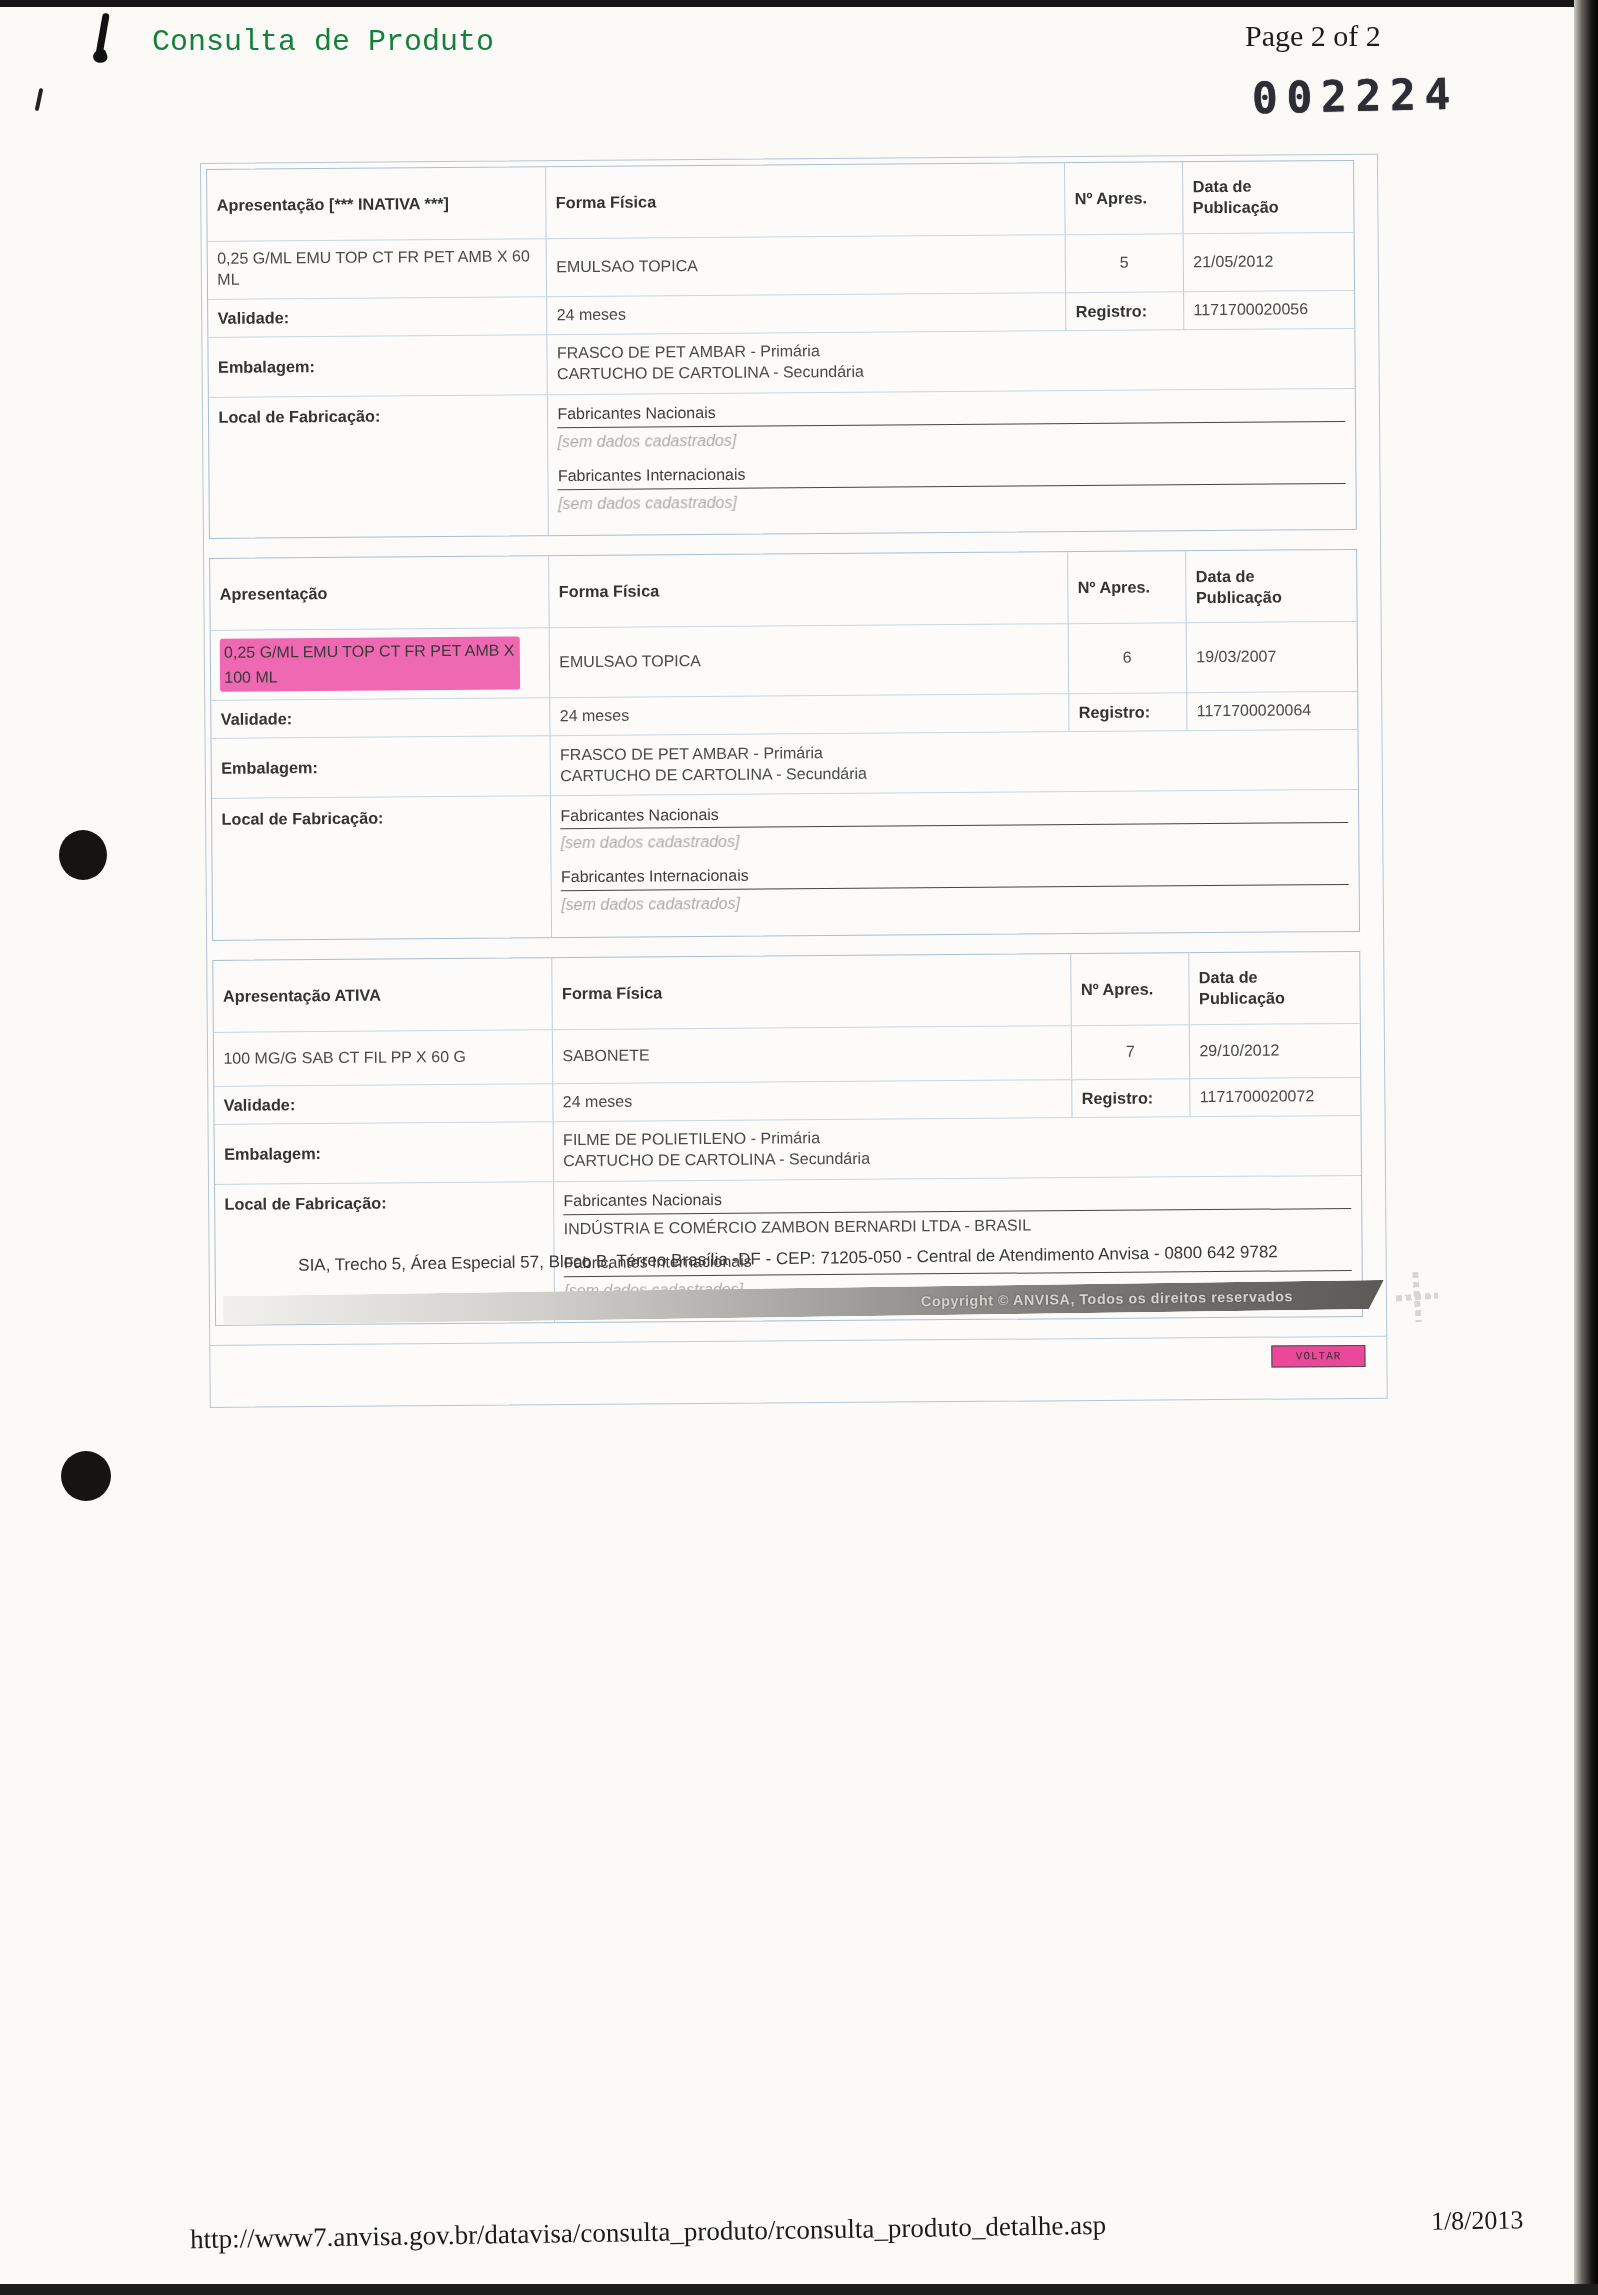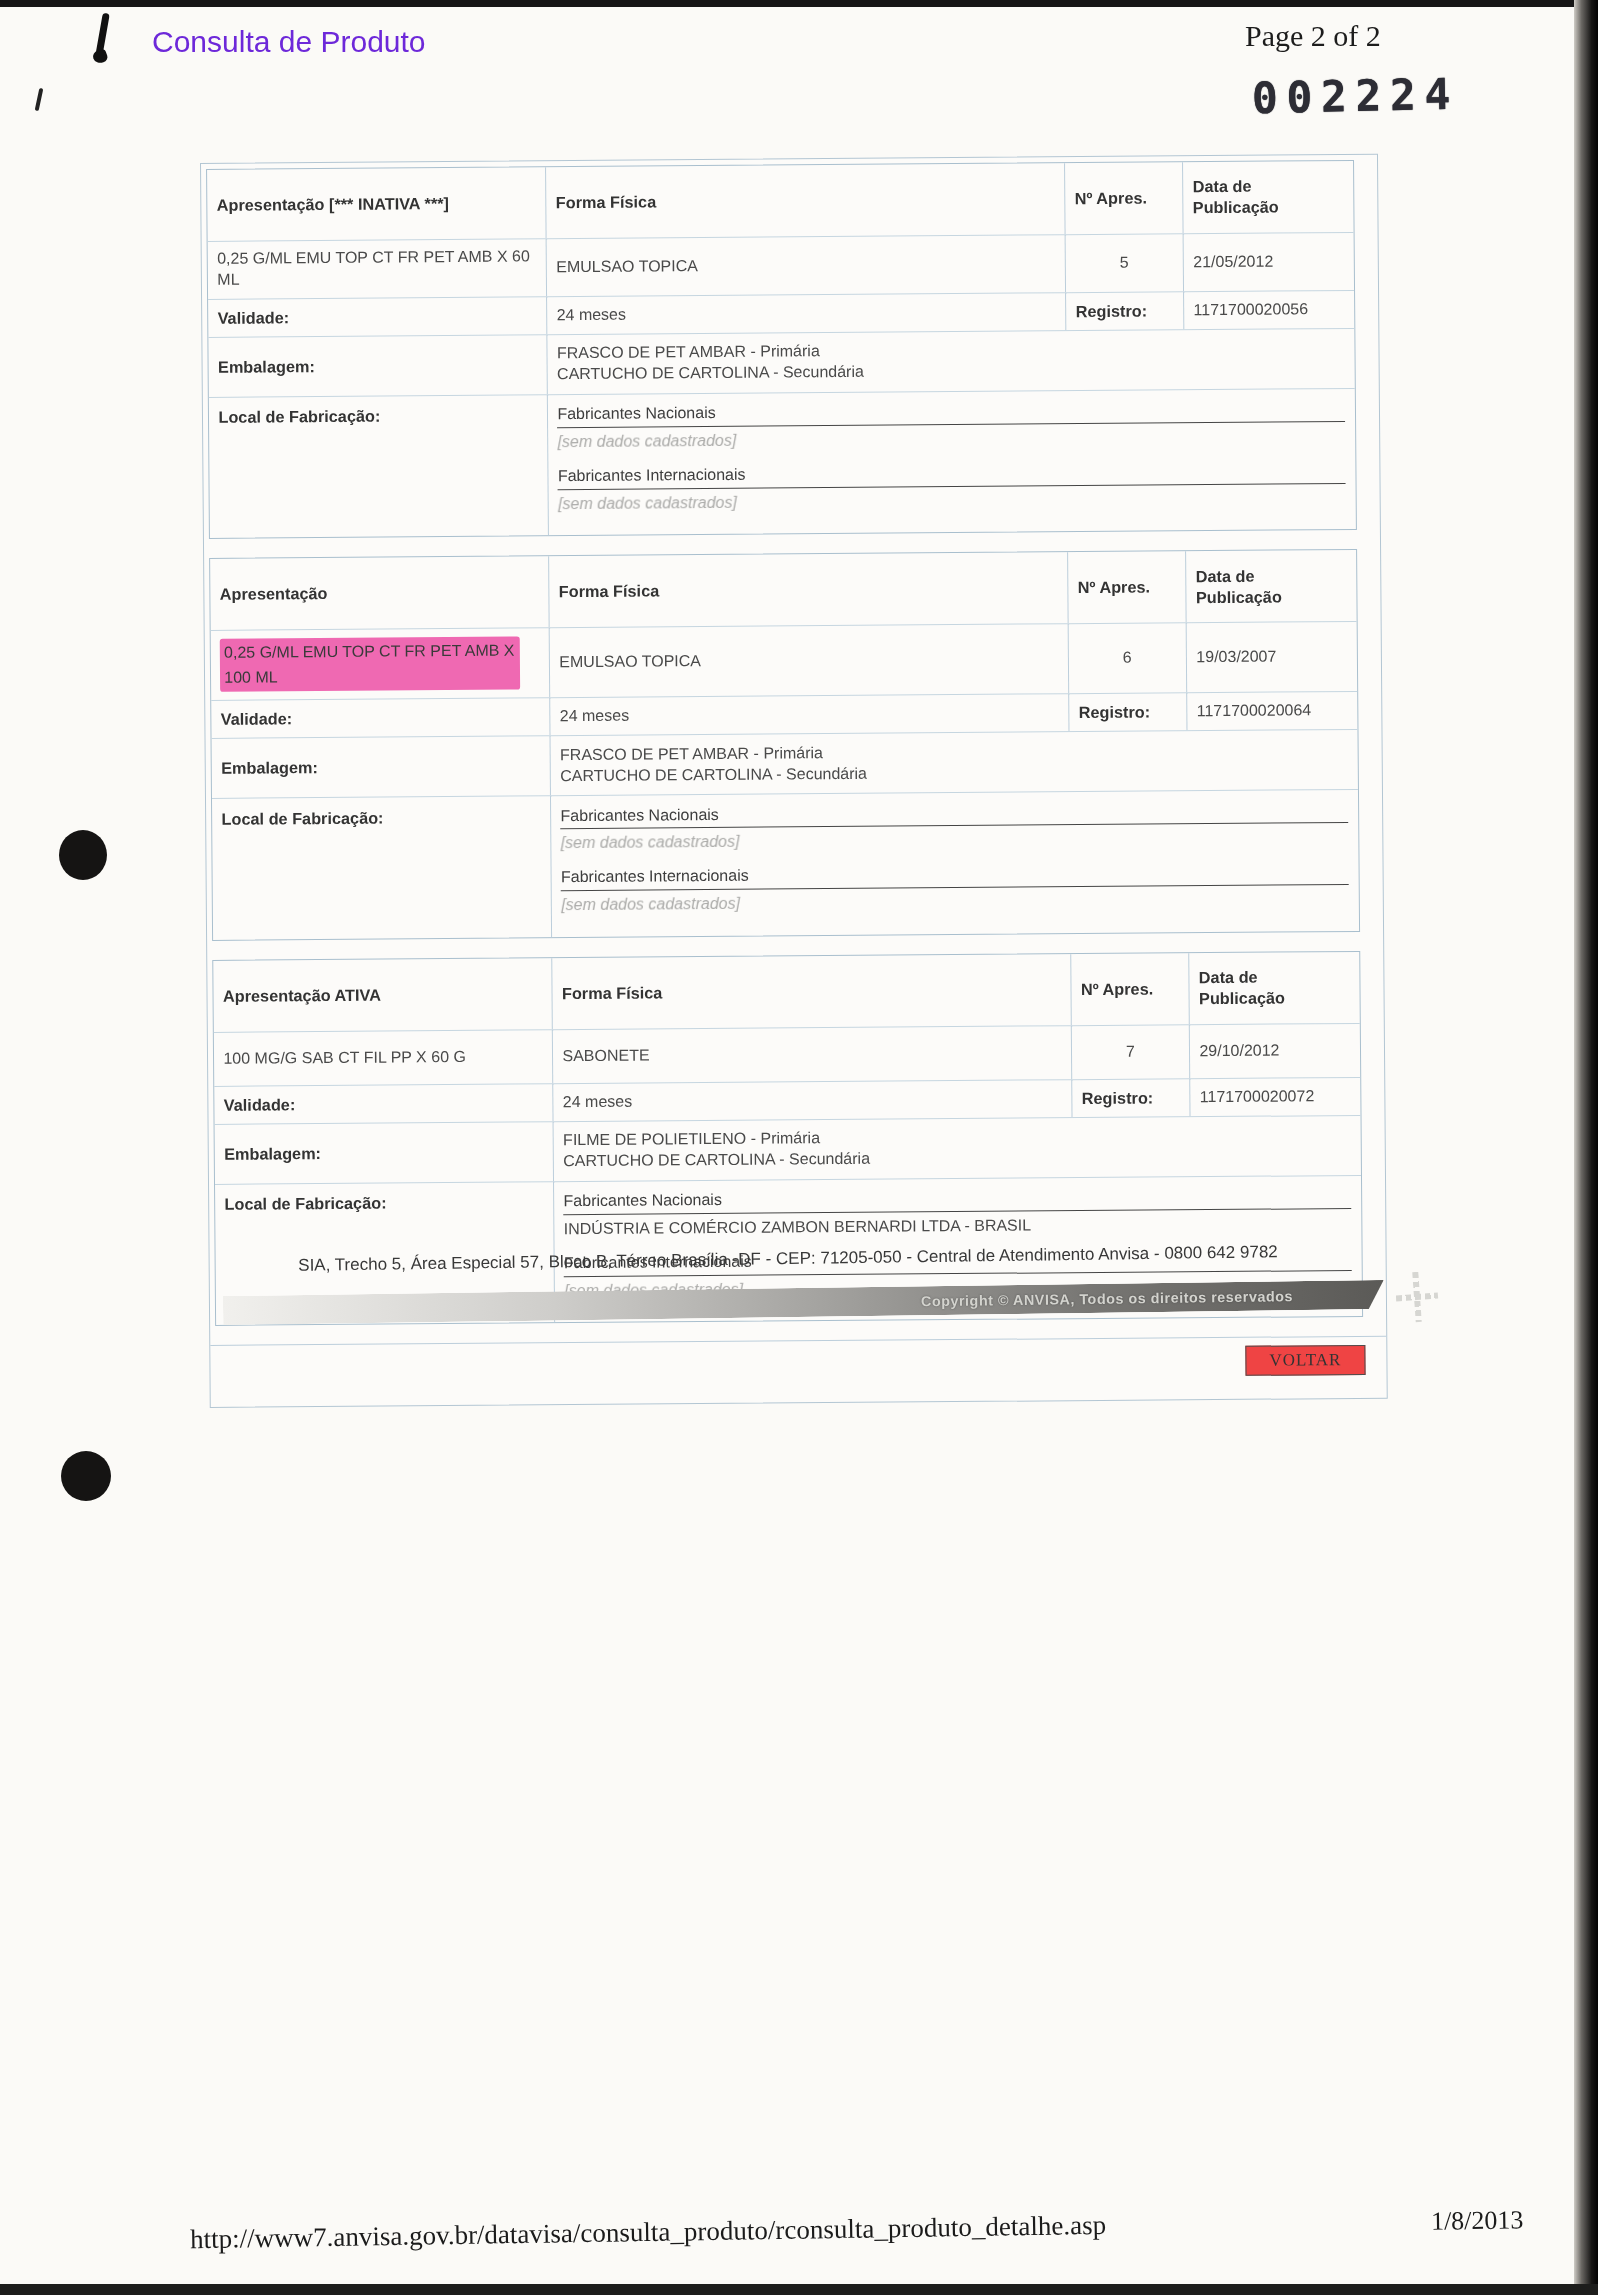--- a/index.html
+++ b/index.html
@@ -18,22 +18,22 @@
   .hole { position:absolute; background:#151413; border-radius:50%; }
   .hole1 { left:59px; top:830px; width:48px; height:50px; }
   .hole2 { left:61px; top:1451px; width:50px; height:50px; }
   .pen-hook { position:absolute; left:99px; top:12.5px; width:6.7px; height:44px;
               background:#111; border-radius:3.8px 3.8px 1px 5.8px; transform:rotate(10deg); }
   .pen-hook-blob { position:absolute; left:93px; top:50px; width:14.4px; height:12.5px;
               background:#111; border-radius:60% 40% 50% 70%; transform:rotate(-20deg); }
   .pen-tick { position:absolute; left:37px; top:88px; width:3.8px; height:23px;
               background:#222; border-radius:1.9px; transform:rotate(12deg); }
   
-  .page-title { position:absolute; left:152px; top:25px; font-family:Liberation Sans, sans-serif;
-                font-size:30px; color:#6d28d9; }
+  .page-title { position:absolute; left:152px; top:25px; font-family:Liberation Mono, monospace;
+                font-size:30px; color:#15803d; }
   .page-indicator { position:absolute; left:1245px; top:19px; font-family:"Liberation Serif", serif;
                 font-size:30px; color:#1c1c1c; }
   .stamp { position:absolute; left:1252px; top:71px; font-family:"DejaVu Sans Mono", monospace;
            font-weight:bold; font-size:43px; letter-spacing:8.6px; color:#2d2d35;
            transform:rotate(-1.2deg); text-shadow:0 0 1px #2d2d35; }
   
   .doc-table { position:absolute; left:200px; top:163px; width:1178px;
                border:1px solid #b3c6d3; padding:4.8px 23px 15.4px 4.8px;
                transform:rotate(-0.45deg); transform-origin:left top; background:#fcfbf9; }
   .block { border:1px solid #a9bfce; margin-bottom:19px; display:grid;
@@ -54,22 +54,22 @@
   .hl { background:#ef69b2; color:#3a3a3a; padding:1.9px 5.8px 1.9px 3.8px; border-radius:2.9px;
         white-space:pre-line; box-decoration-break:clone; -webkit-box-decoration-break:clone;
         line-height:1.55; }
   .fabwrap { display:block; width:100%; }
   .fab-heading { font-size:16px; color:#3d3d3d; border-bottom:1.9px solid #454545;
                  padding-bottom:1.9px; margin-bottom:3.8px; }
   .fab-value { margin-bottom:13.4px; font-size:16px; color:#4a4a4a; }
   .sem { color:#a2a2a0; font-style:italic; opacity:.9; filter:blur(0.3px); }
   .voltar-row { position:relative; height:46px; margin:0 -23px 0 -4.8px;
                 border-top:1px solid #bccedb; }
-  .voltar-btn { position:absolute; right:21px; top:7.7px; font-family:Liberation Serif, serif;
-                font-size:17px; color:#333; background:#ef4444; border:1.9px solid #4d4d4d;
+  .voltar-btn { position:absolute; right:21px; top:7.7px; font-family:Liberation Mono, monospace;
+                font-size:11px; color:#333; background:#ec4899; border:1.9px solid #4d4d4d;
                 padding:3.8px 23px; letter-spacing:1px; cursor:pointer; }
   
   .footer-address { position:absolute; left:197px; top:1249px; width:1182px; text-align:center;
                     font-size:17px; color:#383838; transform:rotate(-0.8deg); }
   .copy-banner { position:absolute; left:223px; top:1288px; width:1161px; height:29px;
                  background:linear-gradient(90deg,#f1f0ed 0%,#cfcecb 28%,#a3a29f 52%,#777673 75%,#5b5a57 100%);
                  clip-path:polygon(0 0,100% 0,calc(100% - 15.4px) 100%,0 100%);
                  transform:rotate(-0.8deg); display:flex; align-items:center;
                  justify-content:flex-end; padding-right:91px; }
   .copy-text { font-size:14.4px; font-weight:bold; letter-spacing:0.5px; color:#d3d3ce;

